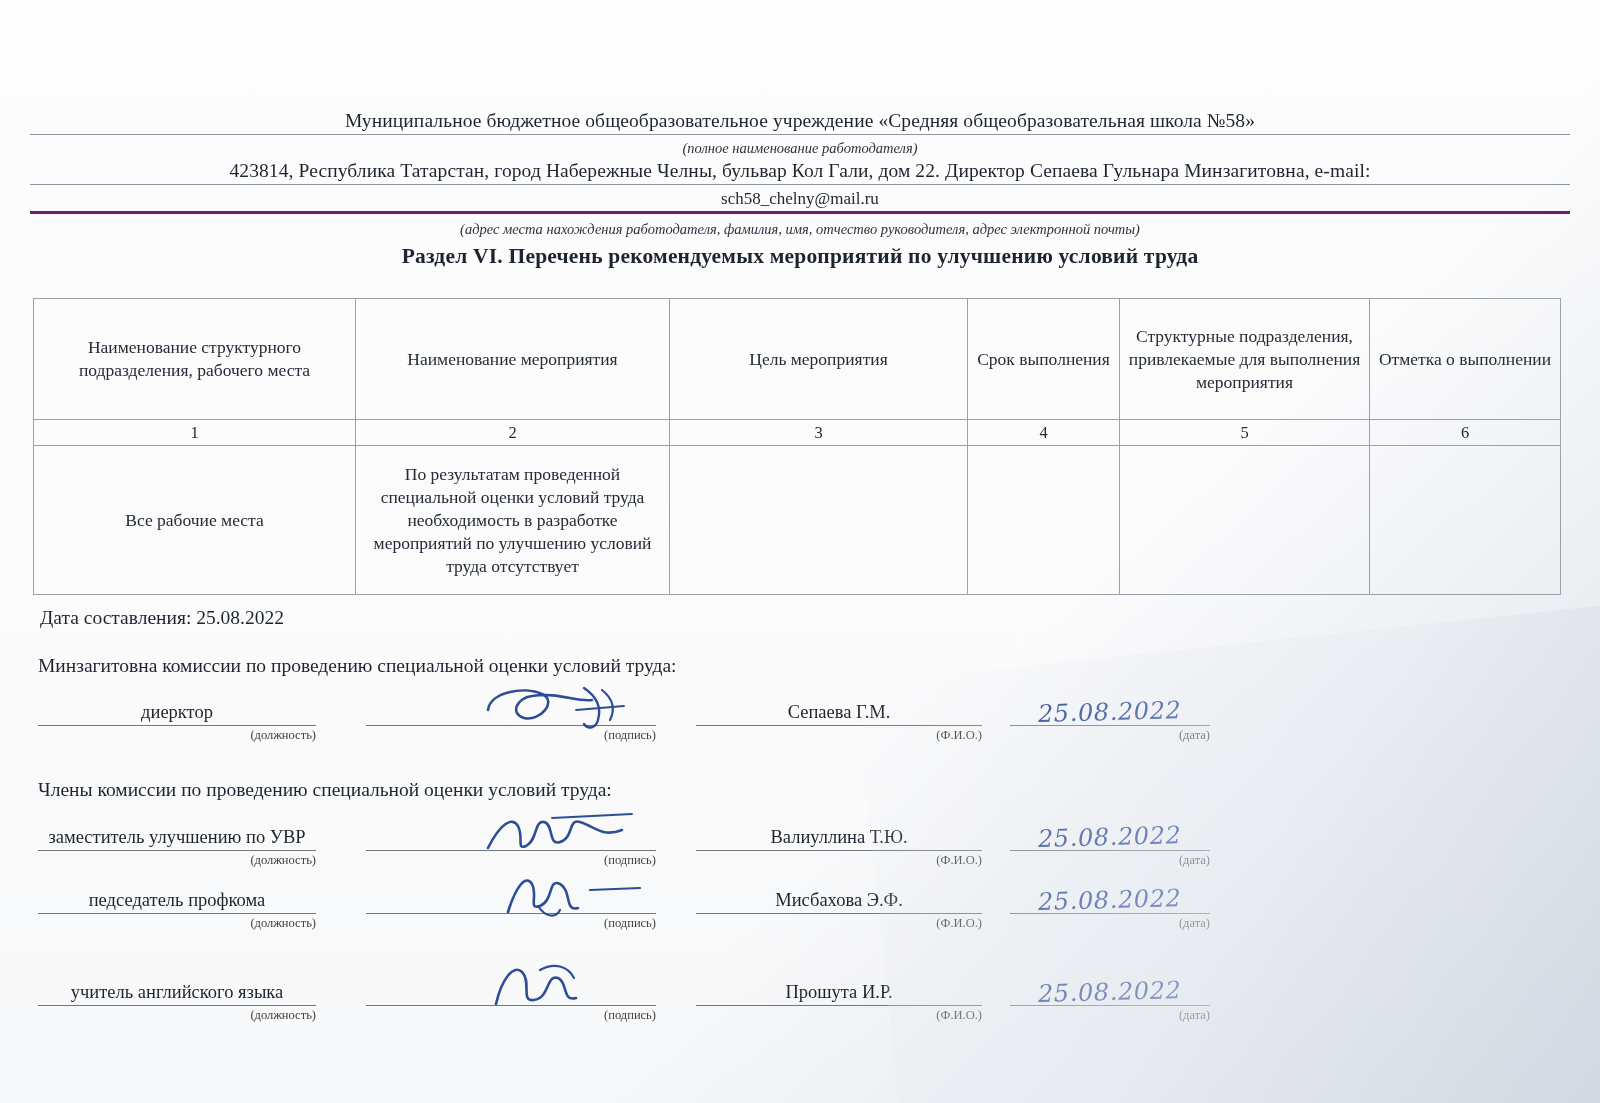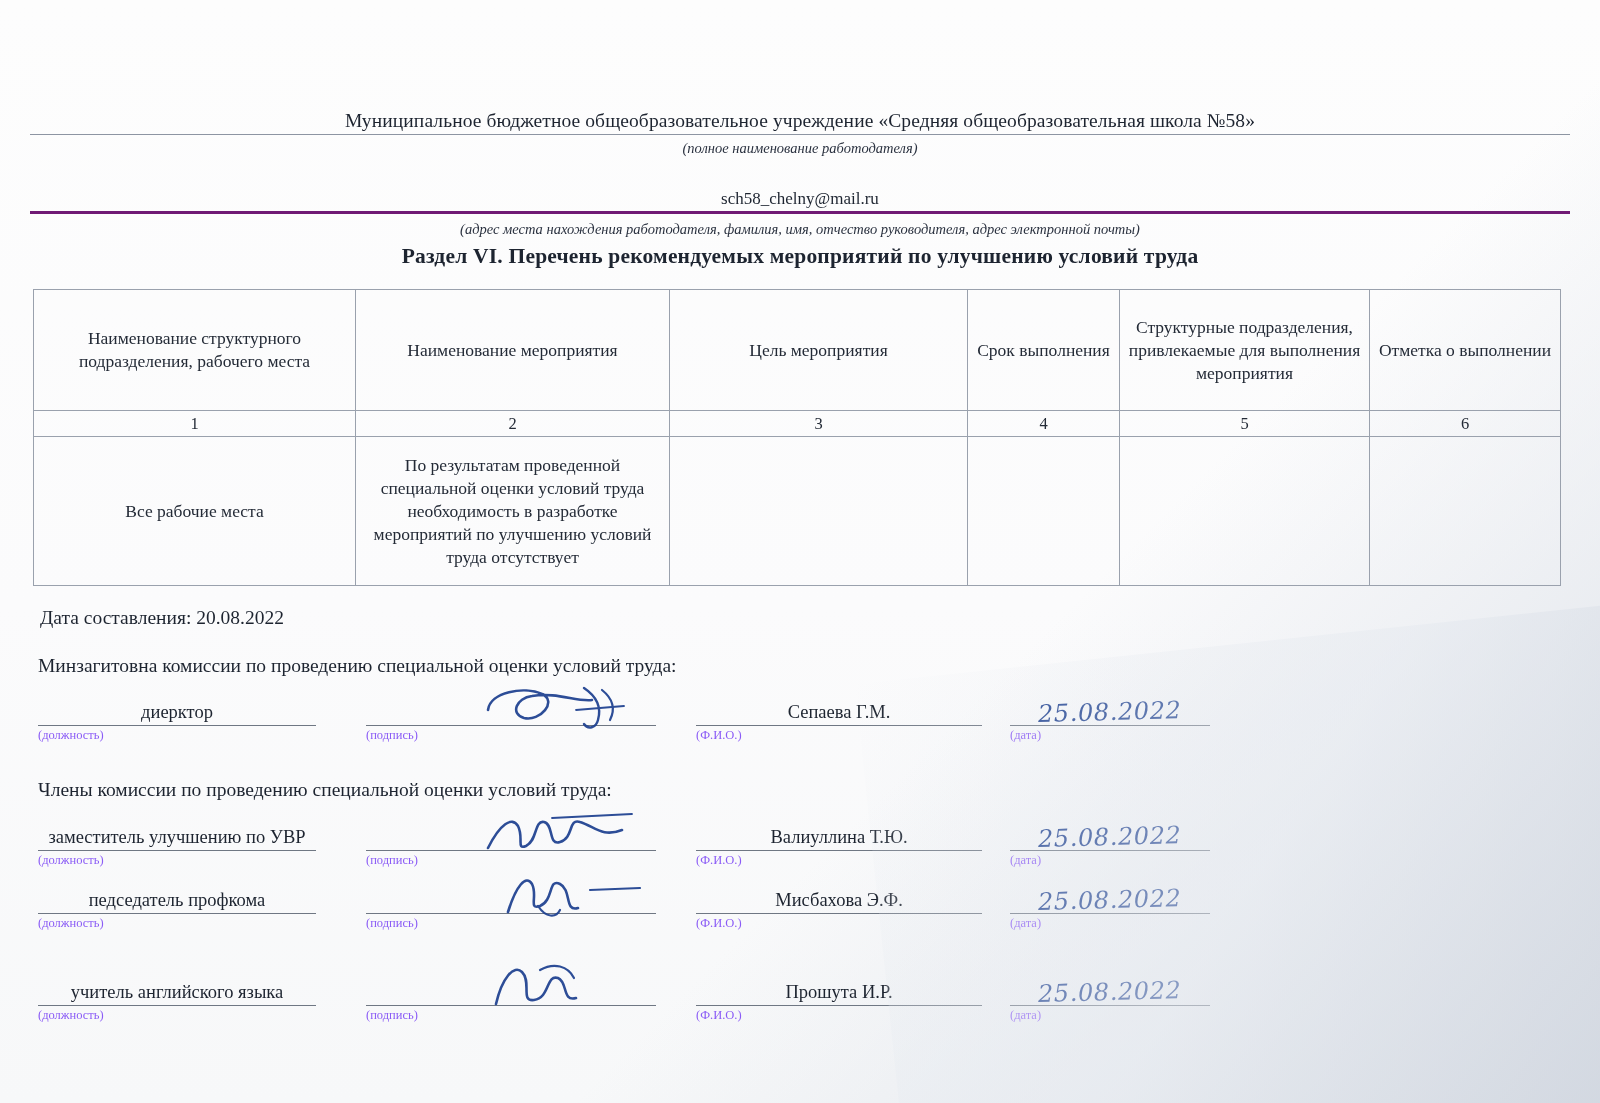--- a/index.html
+++ b/index.html
@@ -69,21 +69,21 @@
     width: 1600px;
     text-align: center;
     font-size: 21.5px;
     font-weight: bold;
     letter-spacing: 0.2px;
   }
 
   
   table.main {
     position: absolute;
-    top: 289px;
+    top: 298px;
     left: 33px;
     width: 1527px;
     border-collapse: collapse;
     table-layout: fixed;
     padding-left: 48px;
   }
   table.main th, table.main td {
     border: 1px solid #9aa1ad;
     vertical-align: middle;
     text-align: center;
@@ -138,23 +138,23 @@
   .sigrow .ul {
     border-bottom: 1px solid #6f7783;
     text-align: center;
     font-size: 18.5px;
     line-height: 24px;
     height: 25px;
     white-space: nowrap;
     overflow: hidden;
   }
   .sigrow .cap {
-    text-align: left;
+    text-align: right;
     font-size: 12.5px;
-    color: #8b5cf6;
+    color: #404040;
     line-height: 16px;
     padding-top: 1px;
   }
   .c-post  { left: 0;    width: 278px; }
   .c-sign  { left: 328px; width: 290px; }
   .c-fio   { left = 0; left: 658px; width: 286px; }
   .c-date  { left: 972px; width: 200px; }
   .c-date .ul { border-bottom: 1px solid #6f7783; }
 
   
@@ -201,20 +201,21 @@
 <body>
 
 <div class="page"></div>
 
 <div class="sheet">
 
   <div class="hdr h-employer hdr-line">Муниципальное бюджетное общеобразовательное учреждение «Средняя общеобразовательная школа №58»</div>
 
   <div class="hdr h-employer-cap hdr-cap">(полное наименование работодателя)</div>
 
+  <div class="hdr h-address hdr-line">423814, Республика Татарстан, город  Набережные Челны, бульвар Кол Гали, дом 22. Директор Сепаева Гульнара Минзагитовна, e-mail:</div>
 
   <div class="hdr h-address-2">sch58_chelny@mail.ru</div>
 
   <div class="hdr h-address-cap hdr-cap">(адрес места нахождения работодателя, фамилия, имя, отчество руководителя, адрес электронной почты)</div>
 
   <div class="sec-title">Раздел VI. Перечень рекомендуемых мероприятий по улучшению условий труда</div>
 
   <table class="main">
     <colgroup>
       <col style="width:322px">
@@ -247,21 +248,21 @@
         <td class="cell-c1">Все рабочие места</td>
         <td class="cell-c2">По результатам проведенной специальной оценки условий труда необходимость в разработке мероприятий по улучшению условий труда отсутствует</td>
         <td></td>
         <td></td>
         <td></td>
         <td></td>
       </tr>
     </tbody>
   </table>
 
-  <div class="date-line">Дата составления: 20.08.2022</div>
+  <div class="date-line">Дата составления: 25.08.2022</div>
 
   <div class="lead lead-chair">Минзагитовна комиссии по проведению специальной оценки условий труда:</div>
 
   <div class="sigrow row-chair">
     <div class="col c-post">
       <div class="ul">диерктор</div>
       <div class="cap">(должность)</div>
     </div>
     <div class="col c-sign">
       <div class="ul"></div>

